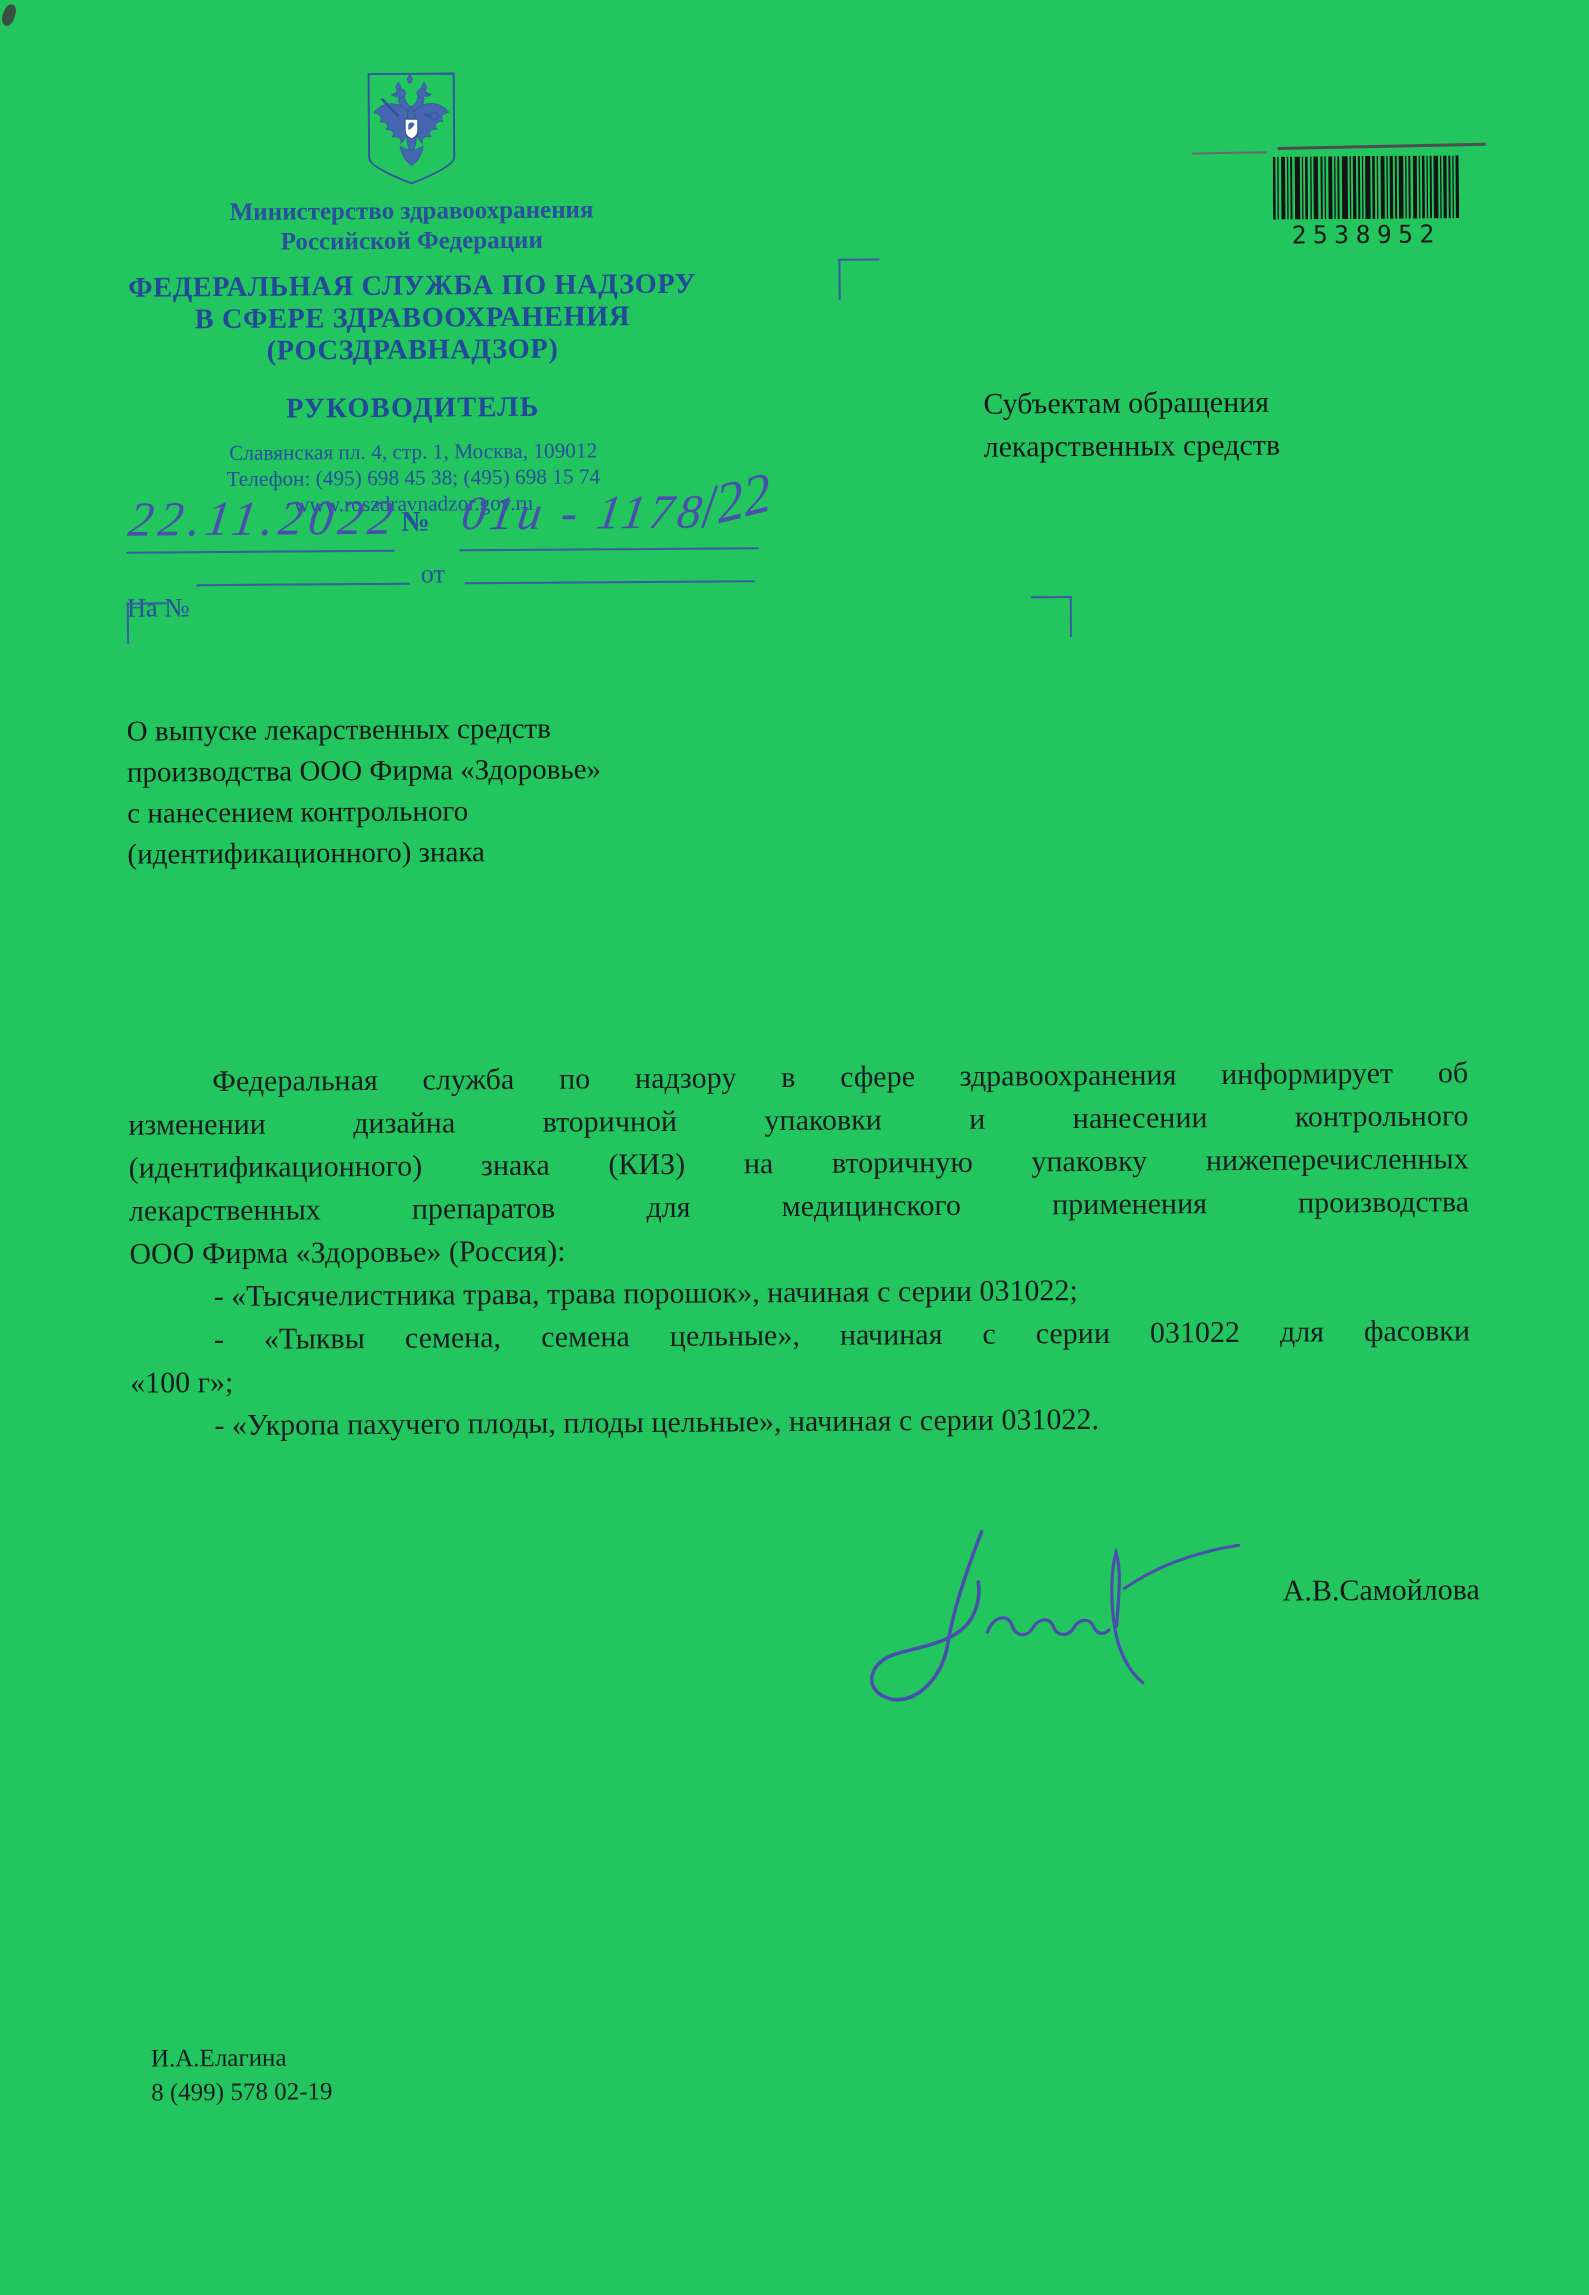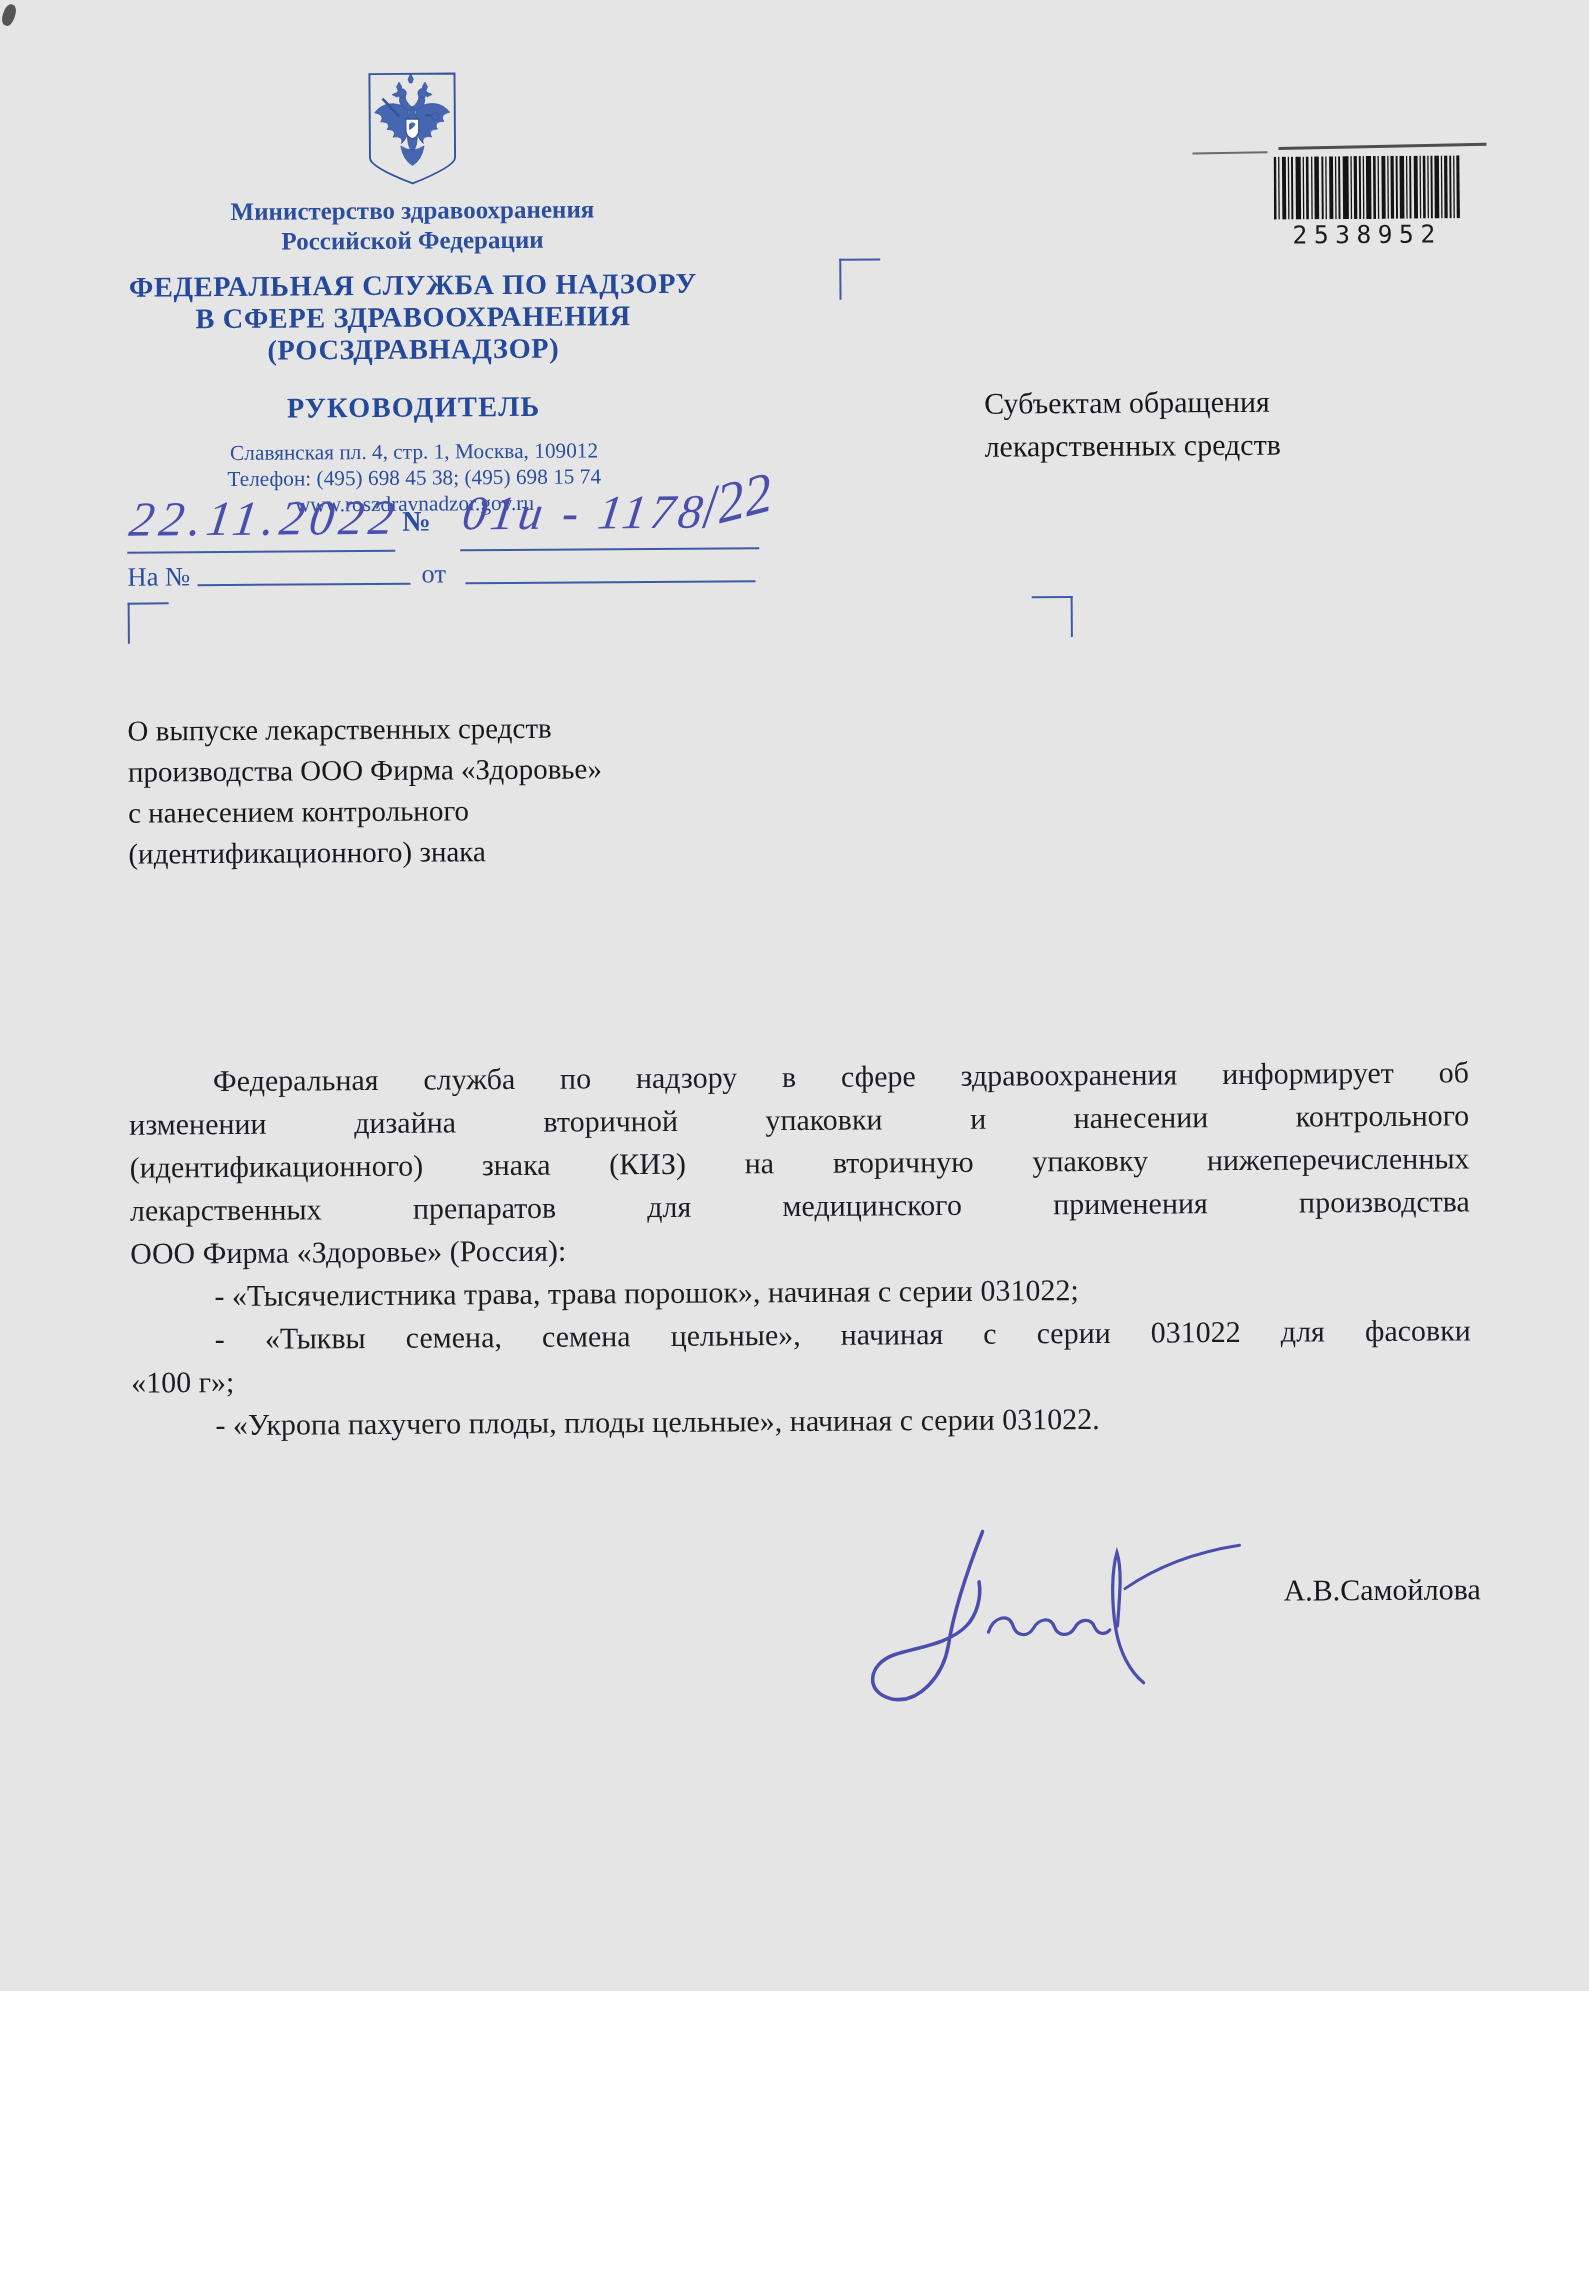--- a/index.html
+++ b/index.html
@@ -1,19 +1,19 @@
 <!DOCTYPE html>
 <html style="font-size:10.3px"><head>
 <meta charset="utf-8">
 <style>
   html,body{margin:0;padding:0;background:#ffffff;}
   .page{
     position:relative;
-    width:1590px;height:1991px;
-    background:#e5e5e5;
+    width:1590px;height:2295px;
+    background:#22c55e;
     overflow:hidden;
     font-family:"Liberation Serif","DejaVu Serif",serif;
   }
   .tilt{position:absolute;inset:0;transform:rotate(-0.4deg);transform-origin:50% 40%;}
 
   
   .letterhead{position:absolute;left:48px;top:67px;width:737px;text-align:center;color:#2a4a9c;}
   .emblem{display:block;margin:0 auto;width:98px;height:118px;}
   .ministry{margin-top:7.8px;font-weight:bold;font-size:25px;line-height:30px;color:#2c4e9e;}
   .service{margin-top:14.2px;font-weight:bold;font-size:28.4px;line-height:32px;color:#24489a;letter-spacing:0.6px;}
@@ -22,21 +22,21 @@
 
   
   .hand{font-style:italic;color:#4a4fae;transform:skewX(-8deg);display:inline-block;}
   .hw-date{position:absolute;left:132px;top:486px;font-size:49px;letter-spacing:5.2px;}
   .no-sign{position:absolute;left:404px;top:503px;font-size:28.4px;color:#2c4e9e;font-weight:bold;}
   .hw-number{position:absolute;left:465px;top:483px;font-size:48px;letter-spacing:3.9px;white-space:nowrap;}
   .hw-slash{position:absolute;left:703px;top:467px;font-size:56px;transform:rotate(-14deg) skewX(-8deg);}
   .uline{position:absolute;height:0;border-bottom:2.6px solid #3c5aa6;}
   .u-date{left:129px;top:547px;width:268px;}
   .u-num{left:462px;top:547px;width:299px;}
-  .reply-label{position:absolute;left:129px;top:557px;font-size:26.5px;color:#2c4e9e;font-family:Liberation Serif, serif;}
+  .reply-label{position:absolute;left:129px;top:588px;font-size:26.5px;color:#2c4e9e;font-family:Liberation Serif, serif;}
   .reply-from{position:absolute;left:423px;top:556px;font-size:26.5px;color:#2c4e9e;}
   .u-reply1{left:199px;top:580px;width:213px;}
   .u-reply2{left:467px;top:580px;width:290px;}
 
   
   .corner{position:absolute;width:41px;height:41px;}
   .corner:before{content:"";position:absolute;left:0;top:0;width:100%;height:0;border-top:2.6px solid #3c5aa6;}
   .corner.tl:after{content:"";position:absolute;left:0;top:0;height:100%;width:0;border-left:2.6px solid #3c5aa6;}
   .corner.tr:after{content:"";position:absolute;right:0;top:0;height:100%;width:0;border-right:2.6px solid #3c5aa6;}
   .c-addressee{left:843px;top:259px;}

